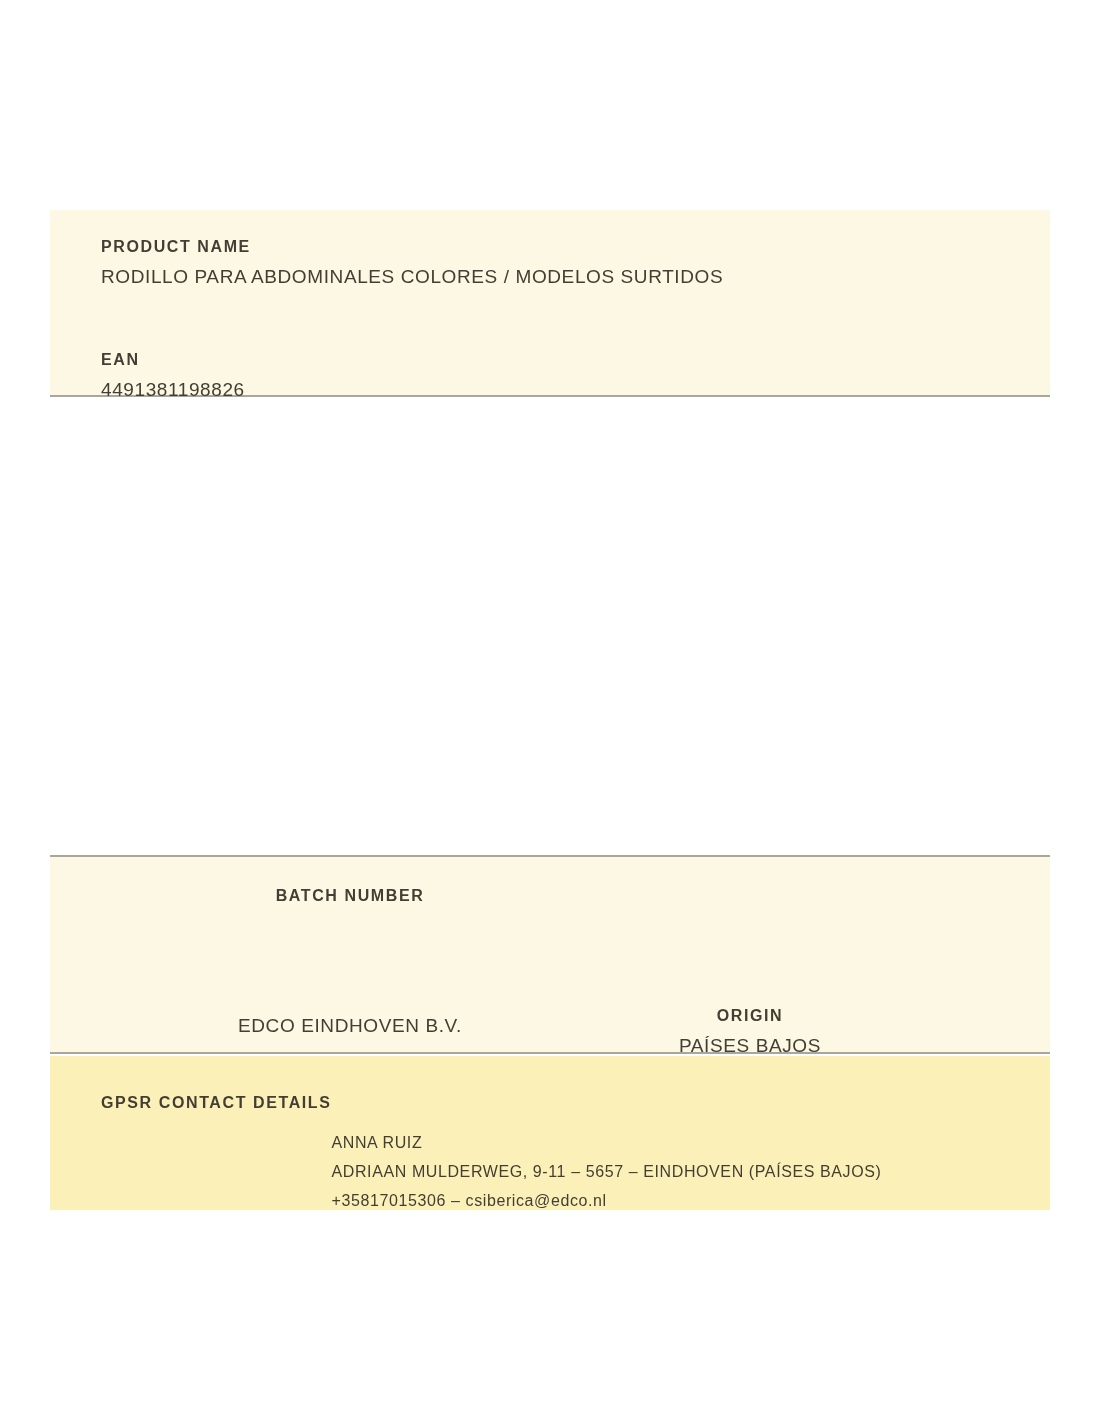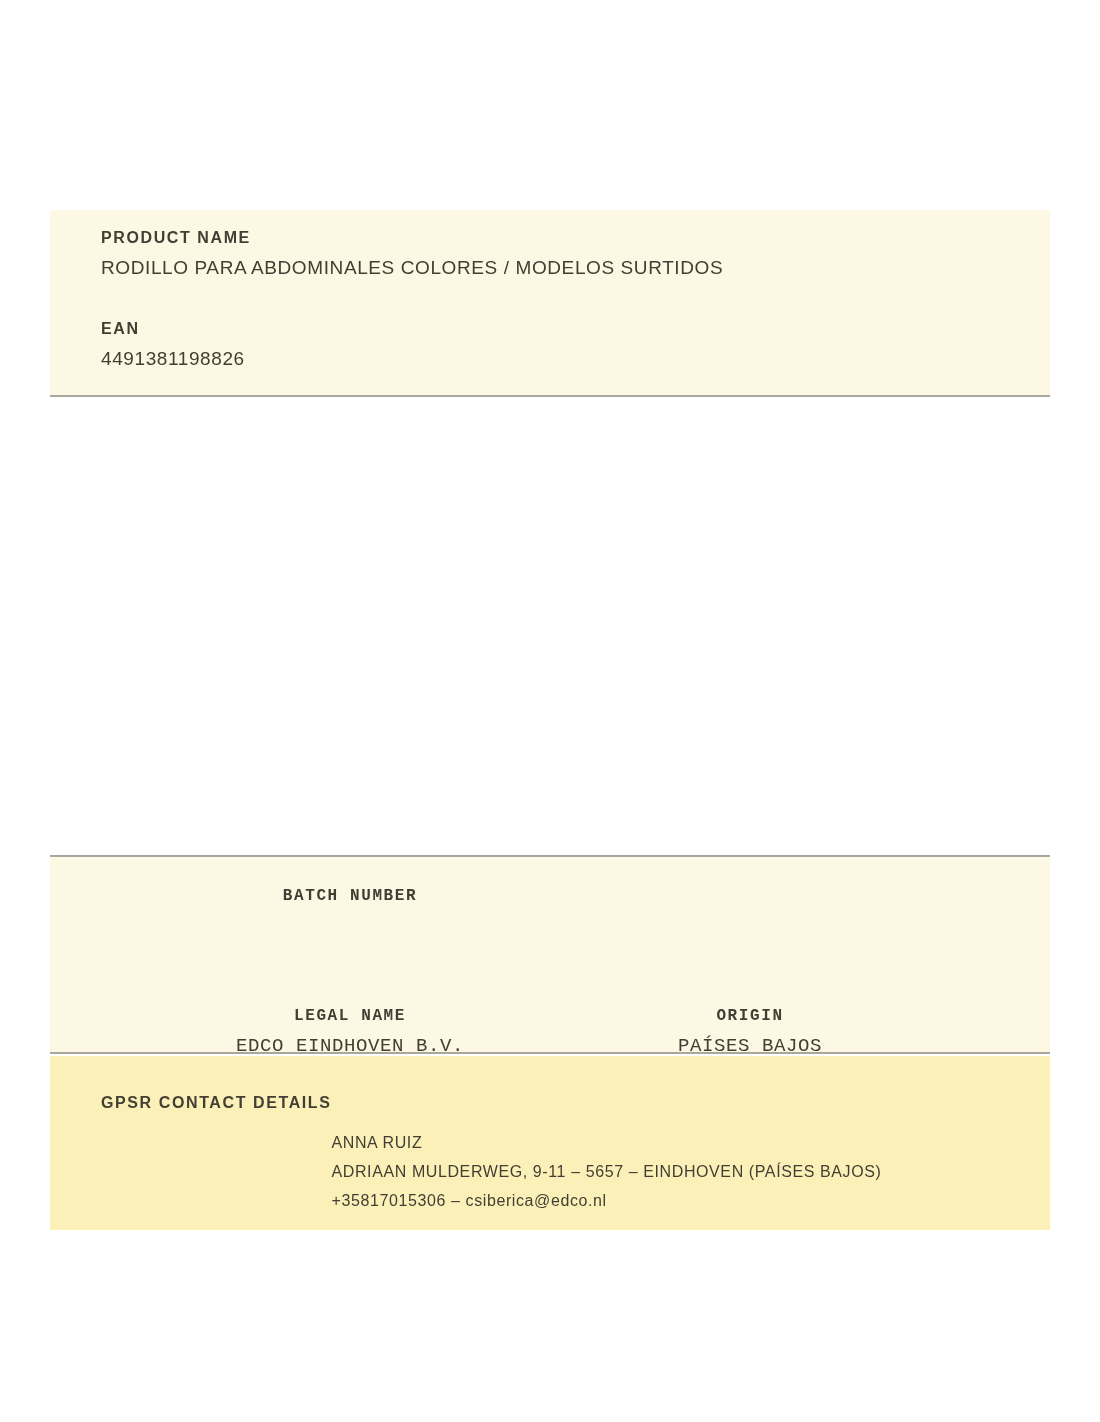--- a/index.html
+++ b/index.html
@@ -19,60 +19,59 @@
     position: absolute;
     left: 50px;
     width: 1000px;
     box-sizing: border-box;
   }
   .panel-product {
     top: 210px;
     height: 187px;
     background: var(--panel-cream, #fcf8e4);
     border-bottom: 2px solid var(--divider, #a9a79d);
-    padding: 18px 51px 0 51px;
+    padding: 27px 51px 0 51px;
   }
   .field-label {
     font-weight: bold;
     font-size: 16px;
     letter-spacing: 1.6px;
     line-height: 20px;
   }
   .field-value {
     font-size: 19px;
     letter-spacing: 0.6px;
     line-height: 20px;
     margin-top: 10px;
     min-height: 20px;
   }
   .field-block-gap {
-    margin-top: 41px;
+    margin-top: 63px;
   }
   .panel-batch {
     top: 855px;
     height: 199px;
     background: var(--panel-cream, #fcf8e4);
     border-top: 2px solid var(--divider, #a9a79d);
     border-bottom: 2px solid var(--divider, #a9a79d);
     padding: 29px 100px 12px 100px;
-    font-family: Liberation Mono, monospace;
   }
   .grid-2 {
     display: grid;
     grid-template-columns: 1fr 1fr;
   }
   .cell {
     text-align: center;
   }
   .row-gap {
     margin-top: 70px;
   }
   .panel-gpsr {
     top: 1056px;
-    height: 174px;
+    height: 154px;
     background: var(--panel-yellow, #fbf1b8);
     padding: 32px 69px 0 51px;
   }
   .gpsr-row {
     display: flex;
     justify-content: space-between;
     align-items: flex-start;
   }
   .gpsr-title {
     font-weight: bold;
@@ -111,21 +110,20 @@
     <div class="cell">
       <div class="field-label">BATCH NUMBER</div>
       <div class="field-value"></div>
     </div>
     <div class="cell">
       <div class="field-value"></div>
     </div>
   </div>
   <div class="grid-2 row-gap">
     <div class="cell">
-      <div class="field-label">LEGAL NAME</div>
       <div class="field-value">EDCO EINDHOVEN B.V.</div>
     </div>
     <div class="cell">
       <div class="field-label">ORIGIN</div>
       <div class="field-value">PAÍSES BAJOS</div>
     </div>
   </div>
 </section>
 
 <section class="panel panel-gpsr">

